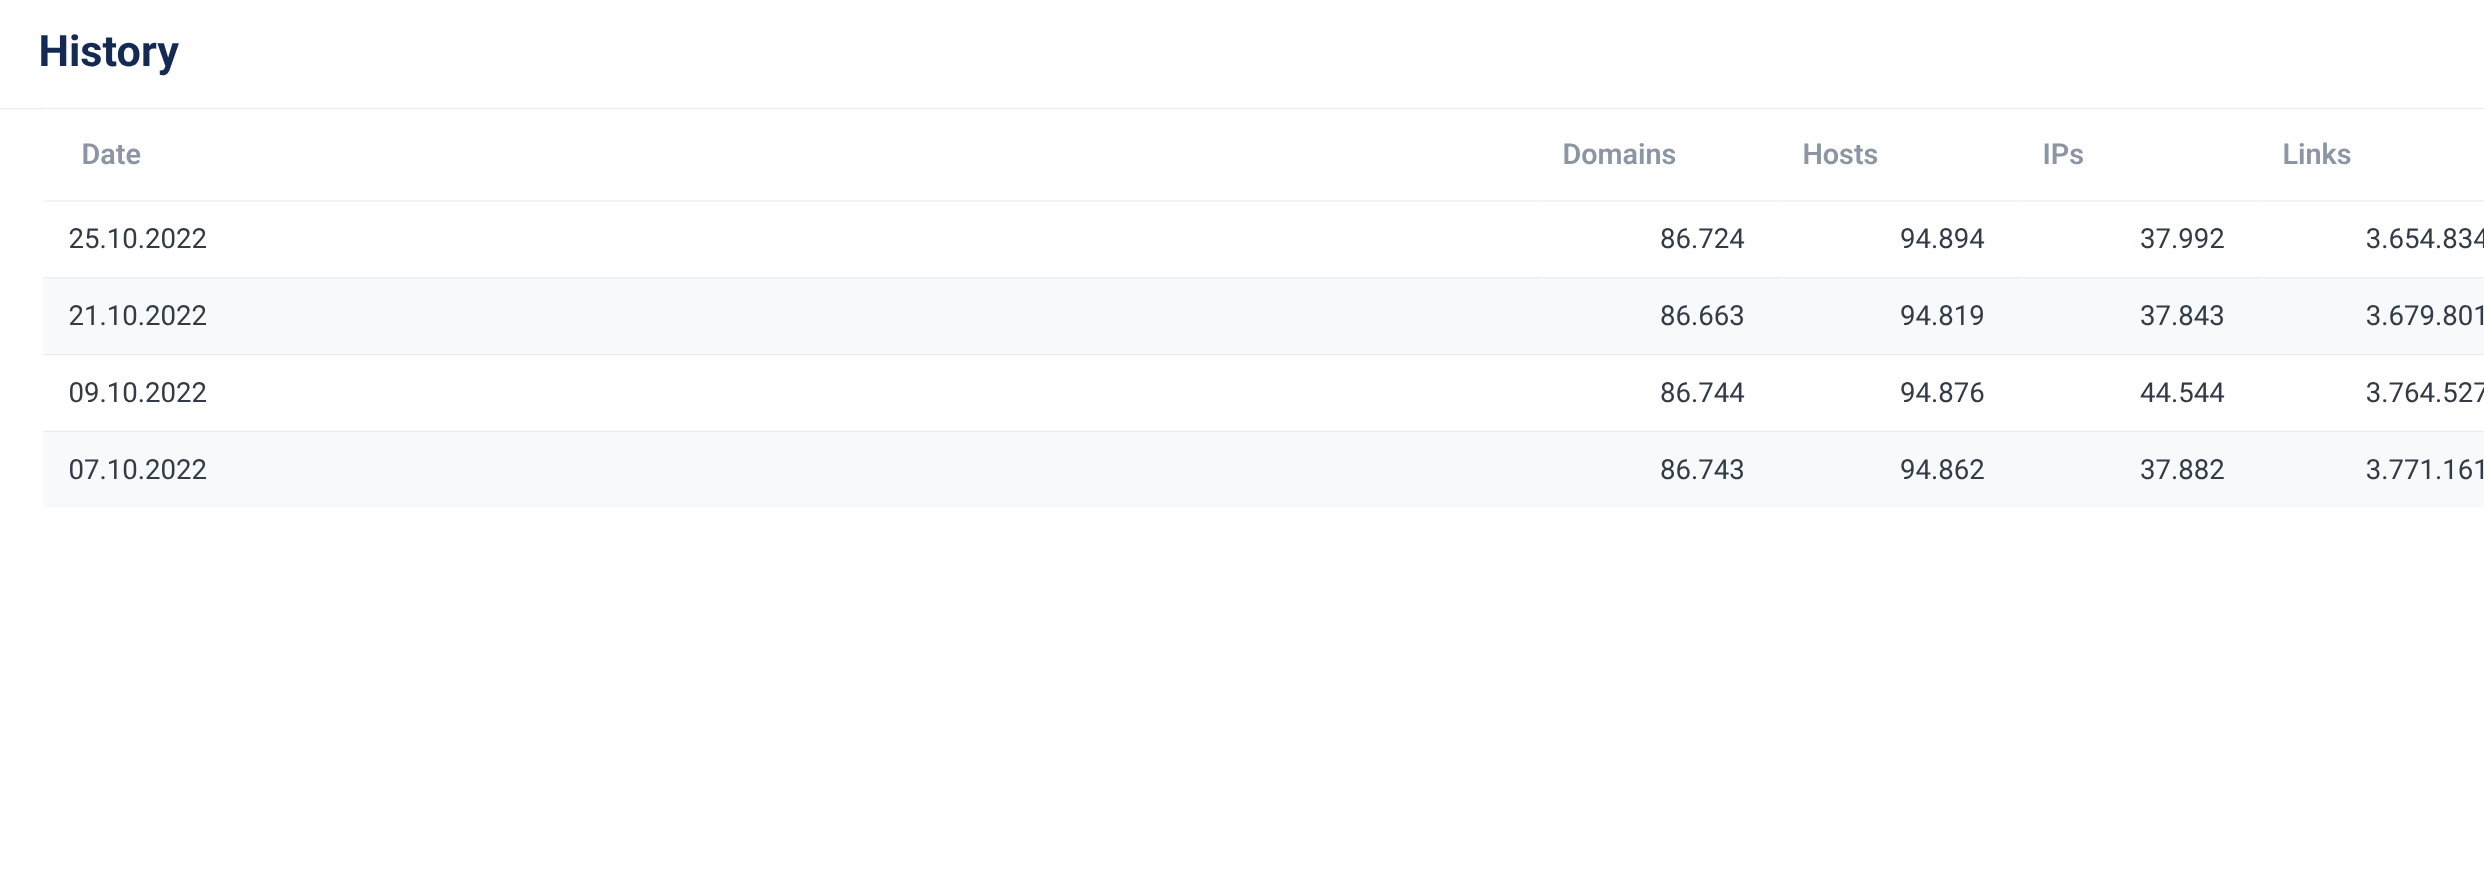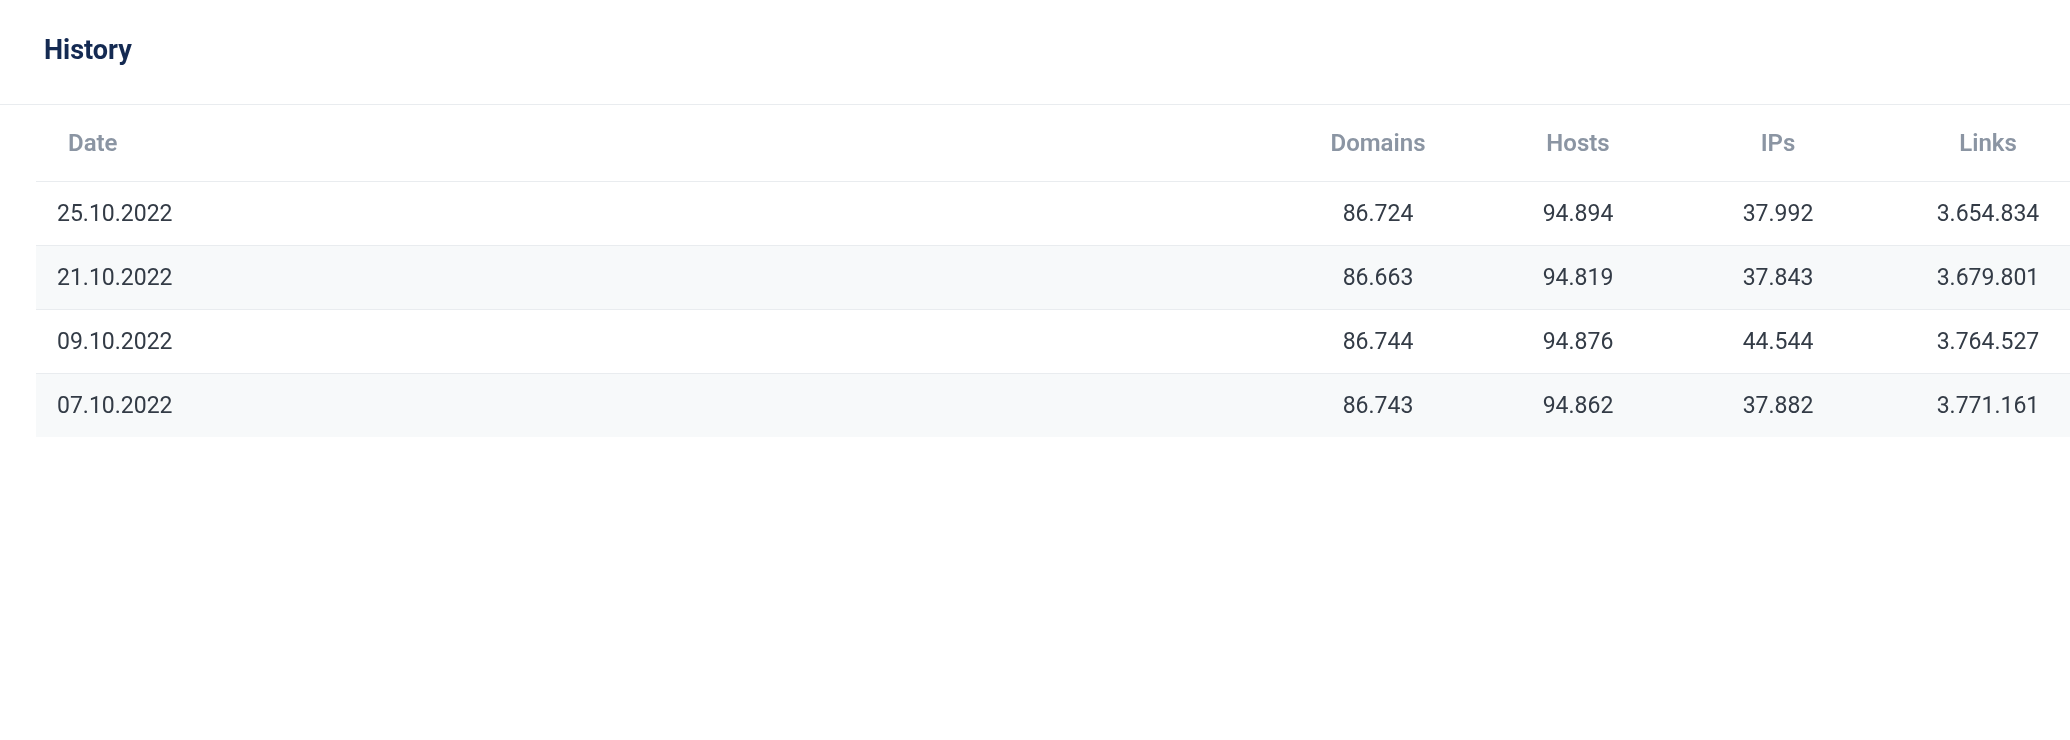--- a/index.html
+++ b/index.html
@@ -18,49 +18,49 @@
   }
   .panel{
     width:2070px;
     box-sizing:border-box;
   }
   .panel-header{
     padding:22px 32px 26px 32px;
     border-bottom:1px solid var(--line);
   }
   .panel-title{
-    font-size:27px;
+    font-size:36px;
     font-weight:700;
     color:var(--title);
-    margin:12px;
+    margin:0;
   }
   table.history{
     width:100%;
     border-collapse:collapse;
     table-layout:fixed;
     margin-left:36px;
   }
   table.history thead th{
     font-size:24px;
     font-weight:600;
     color:var(--muted);
-    text-align:center;
+    text-align:left;
     padding:24px 32px 24px 16px;
     background:var(--bg);
     border-bottom:1px solid var(--line);
   }
   table.history thead th:first-child{
     text-align:left;
     padding-left:32px;
   }
   table.history tbody td{
     font-size:23px;
     font-weight:400;
     color:var(--text);
-    text-align:center;
+    text-align:right;
     padding:18px 32px 18px 16px;
     border-top:1px solid var(--line);
     white-space:nowrap;
   }
   table.history tbody td:first-child{
     text-align:left;
     padding-left:21px;
   }
   table.history tbody tr:nth-child(even) td{
     background:var(--row-alt);

